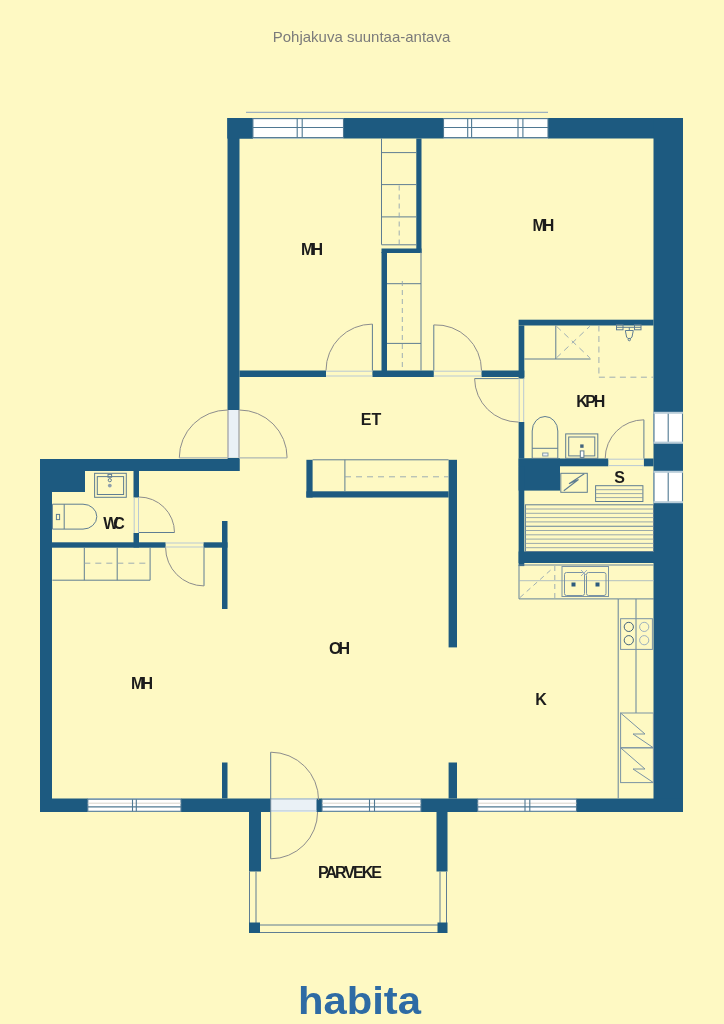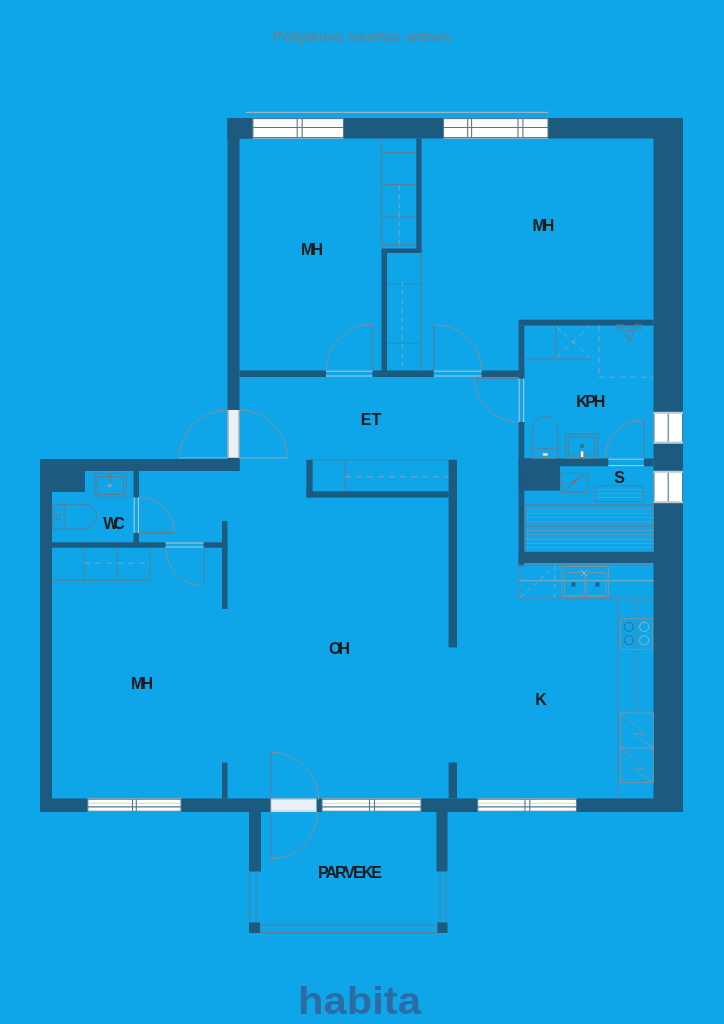--- a/index.html
+++ b/index.html
@@ -1,16 +1,16 @@
 <!DOCTYPE html>
 <html><head>
 <meta charset="utf-8">
 <style>
   html,body{margin:0;padding:0;background:#ffffff;}
-  .page{position:relative;width:724px;height:1024px;background:#0ea5e9;overflow:hidden;
+  .page{position:relative;width:724px;height:1024px;background:#fef9c3;overflow:hidden;
         font-family:"Liberation Sans", sans-serif;}
   svg{position:absolute;left:0;top:0;}
   text{font-family:"Liberation Sans", sans-serif;}
 </style>
 </head>
 <body>
 <div class="page">
 <svg width="724" height="1024" viewBox="0 0 724 1024">
 
 <text x="361.5" y="41.5" font-size="15" fill="#7b7b7b" text-anchor="middle" textLength="177.5" lengthAdjust="spacingAndGlyphs">Pohjakuva suuntaa-antava</text>

